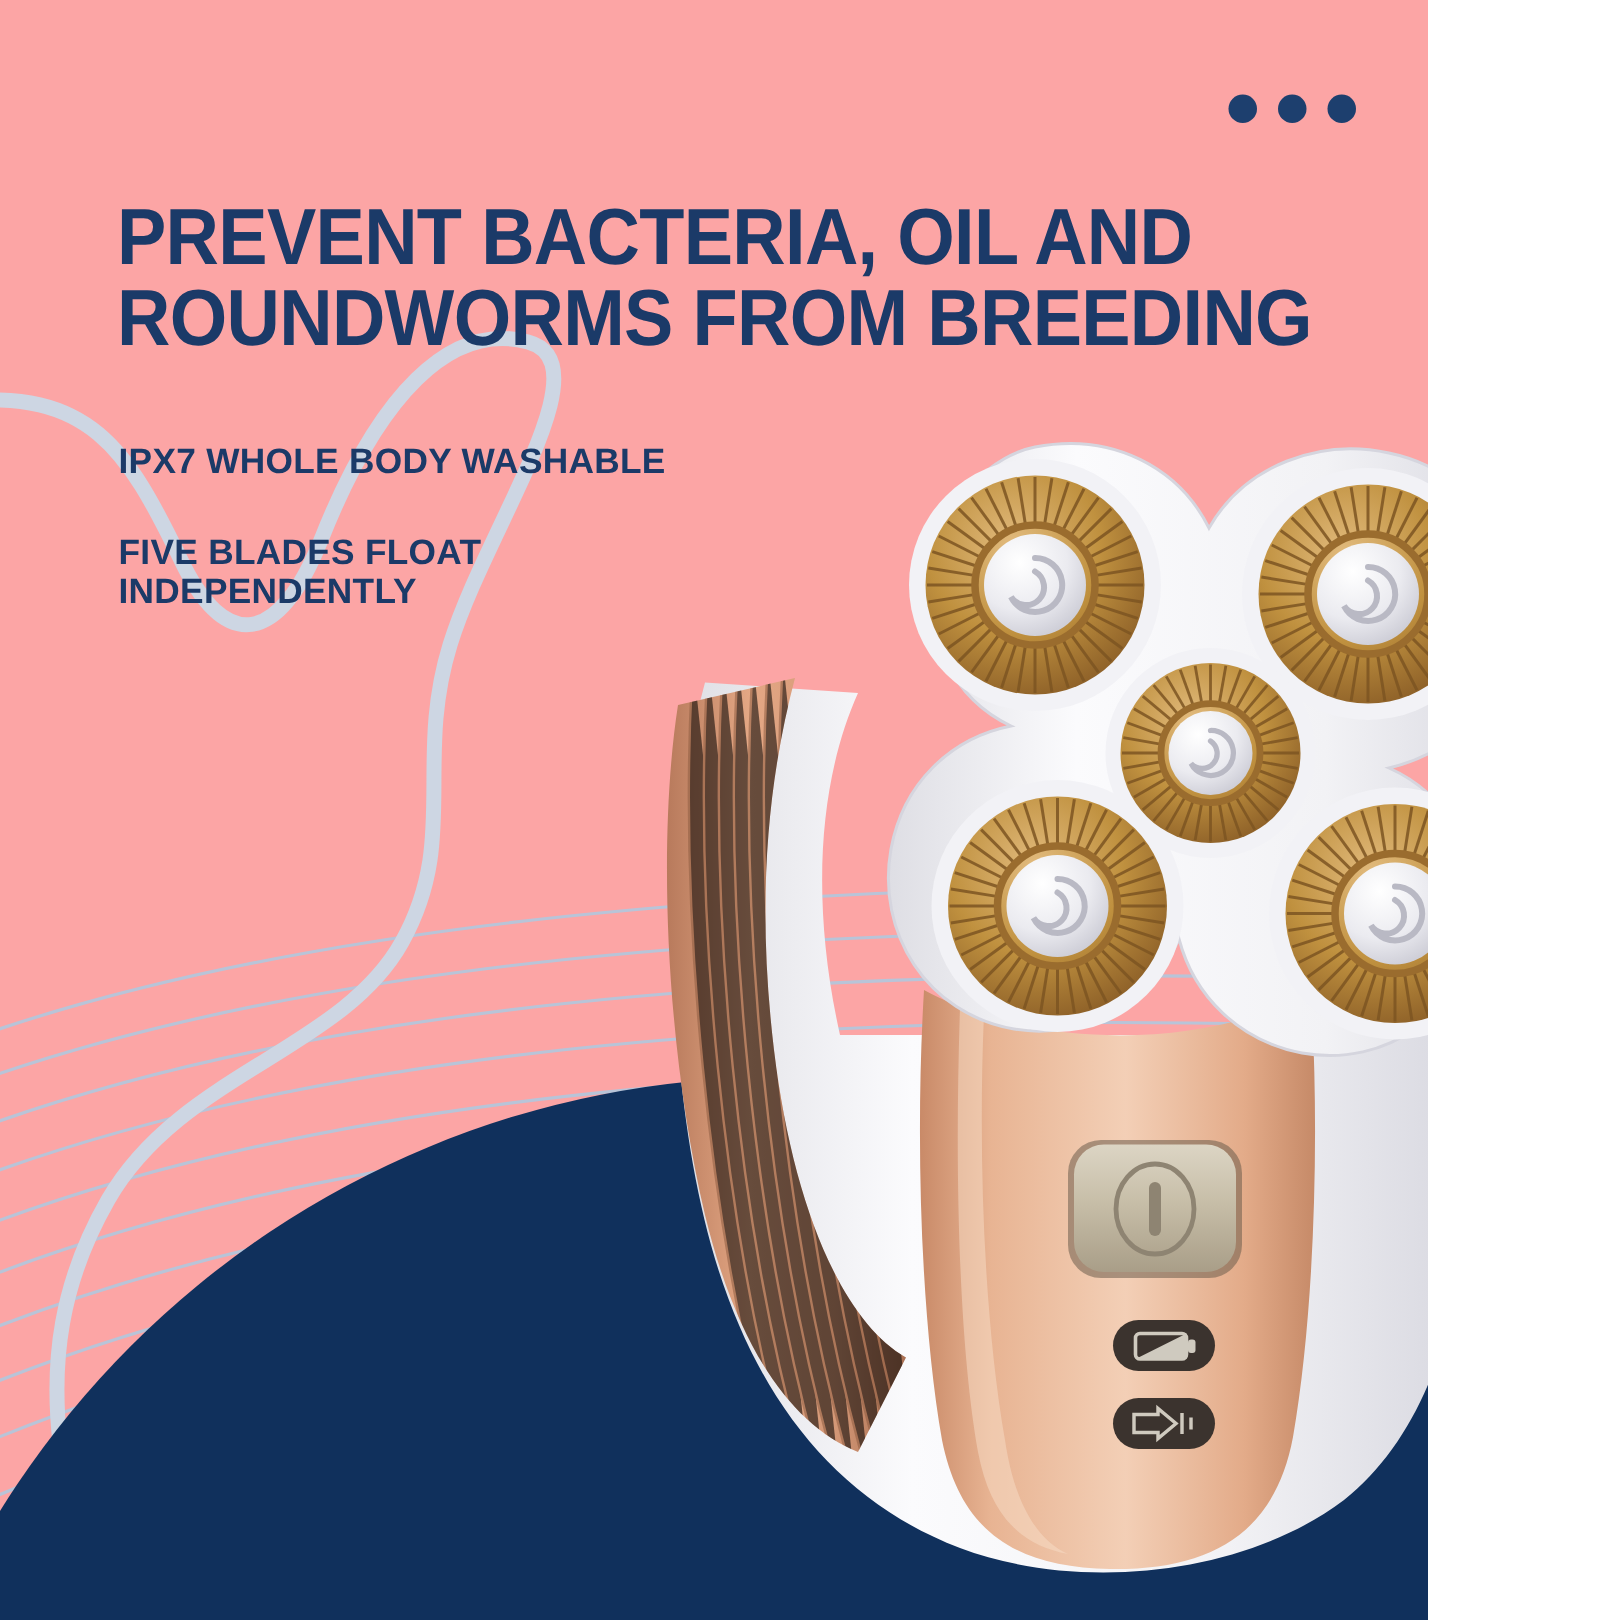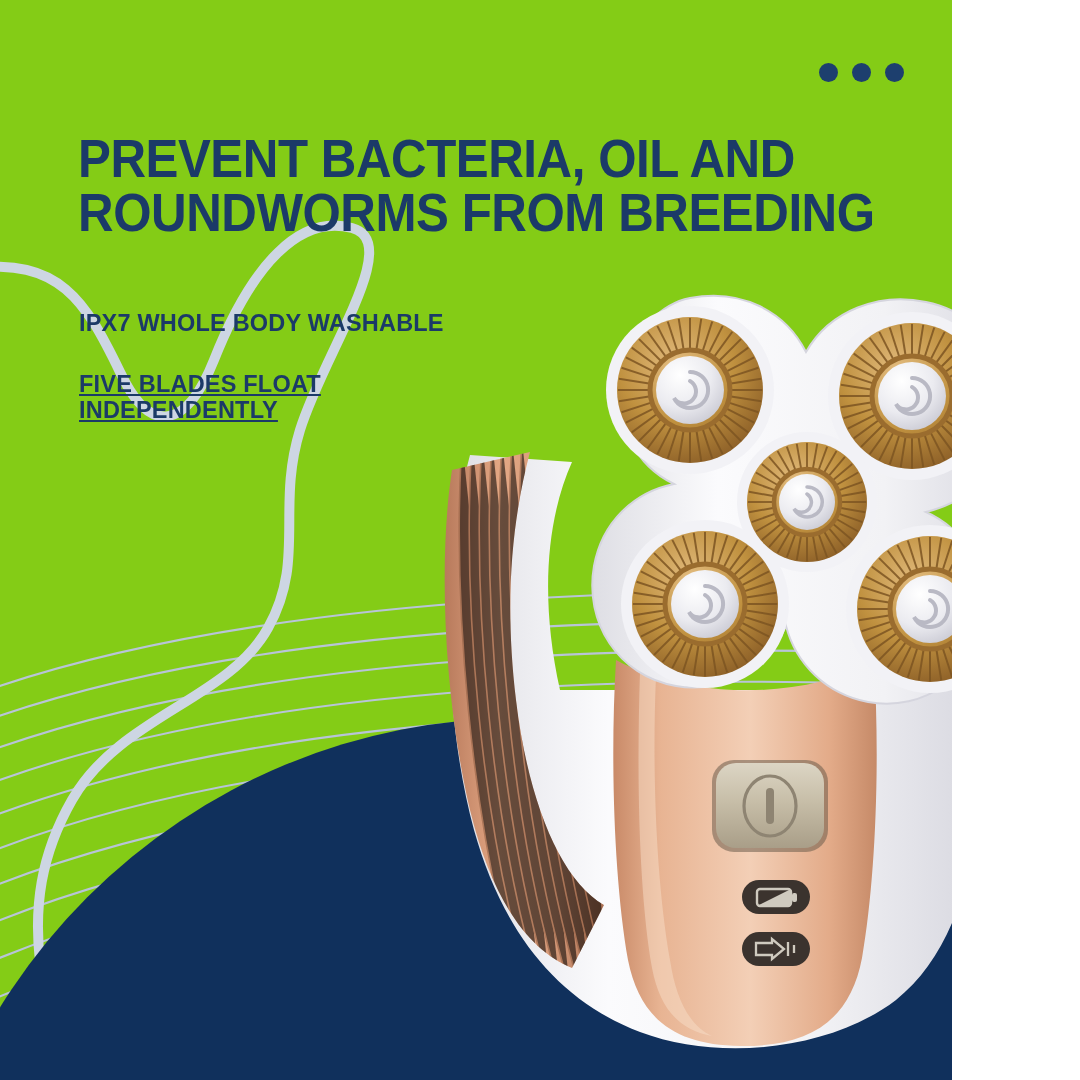--- a/index.html
+++ b/index.html
@@ -1,20 +1,20 @@
 <!DOCTYPE html>
 <html><head>
 <meta charset="utf-8">
 <style>
   html,body{margin:0;padding:0;background:#fff;}
   body{
     width:1080px;height:1080px;overflow:hidden;position:relative;
     font-family:"Liberation Sans","DejaVu Sans",sans-serif;
   }
-  #stage{position:absolute;inset:0;width:952px;height:1080px;background:#84cc16;overflow:hidden;}
+  #stage{position:absolute;inset:0;width:952px;height:1080px;background:#fca5a5;overflow:hidden;}
 
   
   .bg-svg{position:absolute;left:0;top:0;width:1080px;height:1080px;pointer-events:none;}
   #line-fan{z-index:1;}
   #ribbon-layer{z-index:2;}
   #navy-blob-layer{z-index:5;}
 
   
   #dots{position:absolute;top:63px;right:48px;display:flex;gap:14px;z-index:8;}
   #dots .dot{width:19px;height:19px;border-radius:50%;background:#1d3f6e;}
@@ -25,27 +25,27 @@
     color:#1b3a68;
     font-weight:bold;
     font-size:53px;
     line-height:1.03;
     letter-spacing:-0.5px;
     transform:scaleX(0.93);
     transform-origin:left top;
     white-space:pre-line;
     text-transform:uppercase;
   }
-  #feature-list{position:absolute;left:79px;top:310px;z-index:9;width:470px;}
+  #feature-list{position:absolute;left:79px;top:294px;z-index:9;width:470px;}
   .feature{
     color:#1b3a68;font-weight:bold;font-size:23.5px;line-height:1.13;
     letter-spacing:0.2px;text-transform:uppercase;white-space:pre-line;
   }
   .feature.f1{margin-bottom:34px;}
-  .feature.f2{text-decoration:underline;}
+  .feature.f2{}
 
   
   #product{position:absolute;left:0;top:0;width:1080px;height:1080px;z-index:7;pointer-events:none;}
 </style>
 </head>
 <body>
 
 <div id="stage">
 
   <svg class="bg-svg" id="line-fan" viewBox="0 0 1080 1080" preserveAspectRatio="none">

